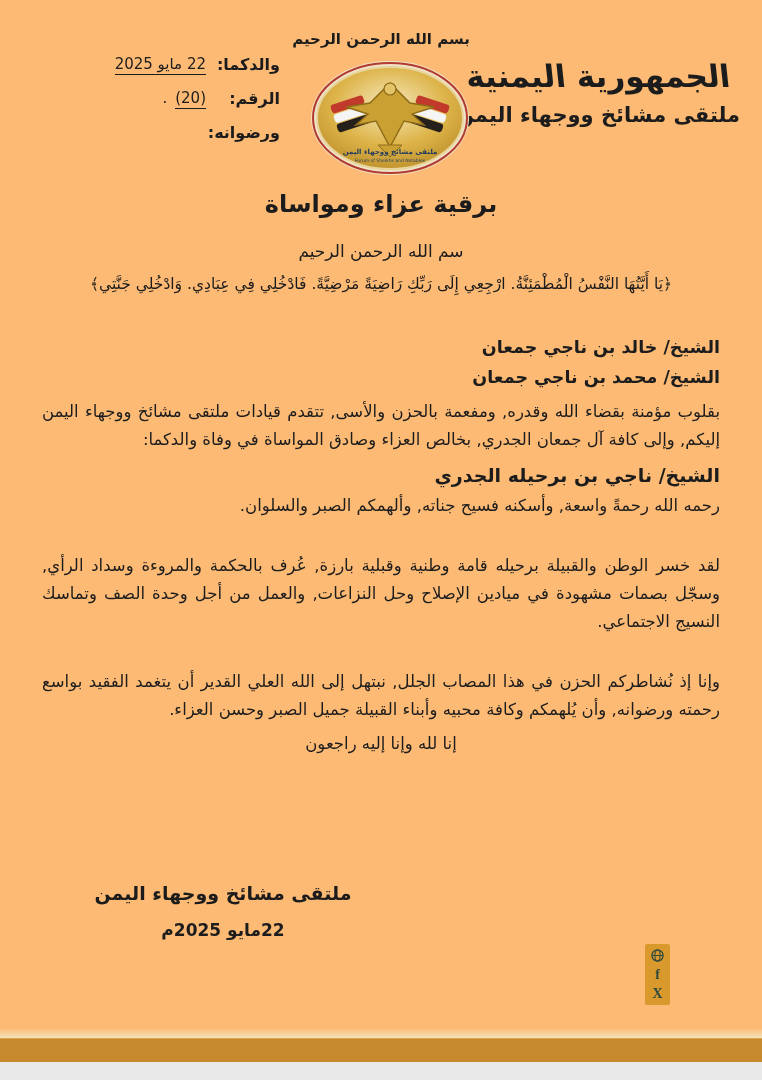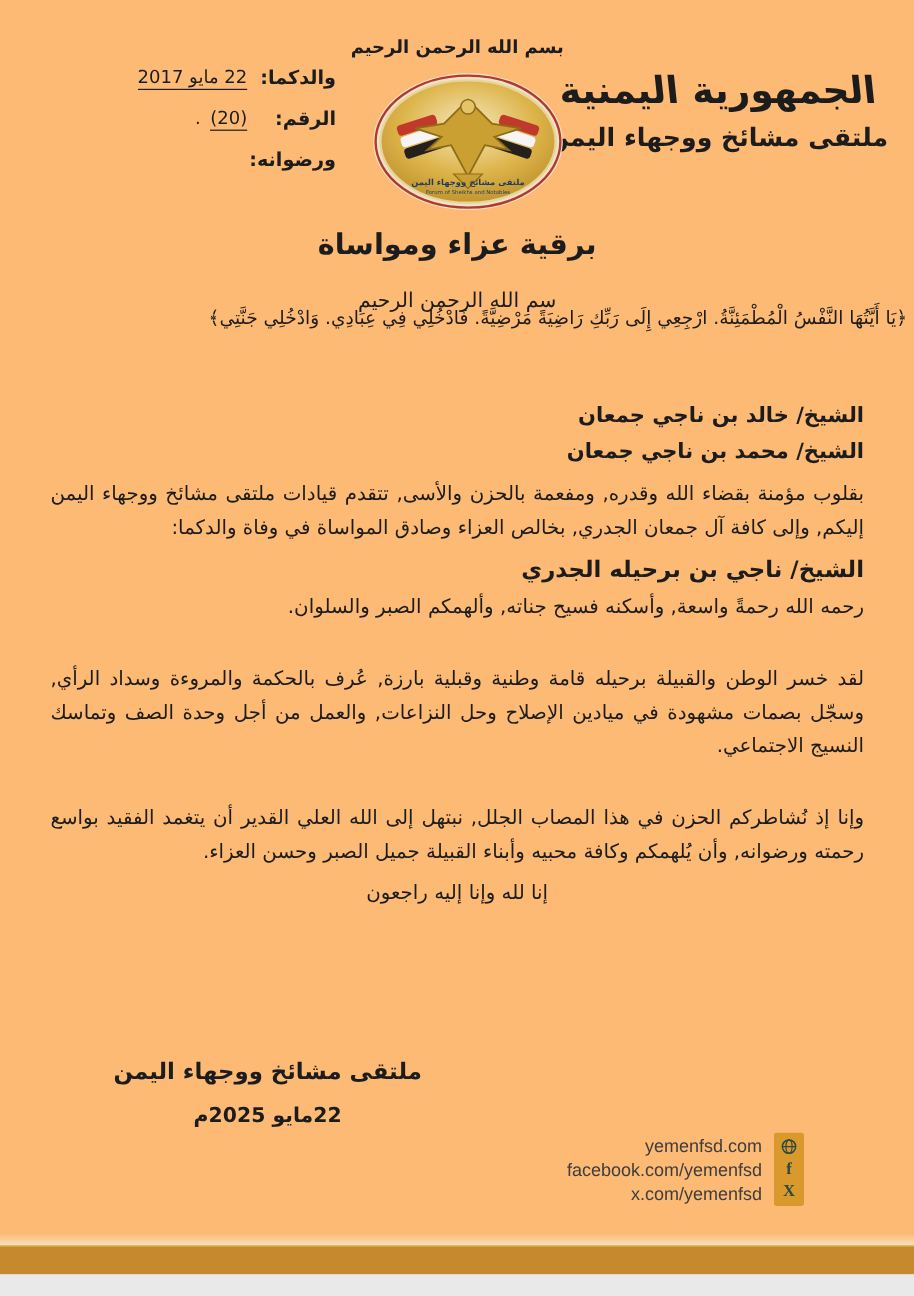--- a/index.html
+++ b/index.html
@@ -23,21 +23,21 @@
   .field-row{display:flex;align-items:flex-start;gap:8px;margin-bottom:11px;min-height:23px;}
   .field-label{font-weight:700;font-size:16px;min-width:66px;white-space:nowrap;}
   .field-value{font-size:15px;border-bottom:1.5px solid #1c1c1c;padding-bottom:1px;white-space:nowrap;}
   .field-suffix{font-size:15px;}
   
   .doc-title{
     position:absolute;top:190px;left:0;right:0;text-align:center;
     font-size:24px;font-weight:700;
   }
   .basmala-inner{position:absolute;top:241px;left:0;right:0;text-align:center;font-size:17px;}
-  .verse{position:absolute;top:256px;left:6px;right:6px;text-align:right;font-size:15.5px;}
+  .verse{position:absolute;top:275px;left:6px;right:6px;text-align:center;font-size:15.5px;}
   .letter{position:absolute;top:332px;right:42px;left:42px;font-size:16.5px;line-height:28px;}
   .brothers{margin:0 0 4px 0;}
   .recipient{font-weight:700;font-size:17.5px;line-height:30px;margin:0;}
   .para{margin:6px 0 0 0;text-align:justify;text-align-last:right;}
   .deceased{font-weight:700;font-size:19px;line-height:30px;margin:6px 0 0 0;}
   .prayer{margin:2px 0 0 0;}
   .para-gap{margin-top:32px;}
   .istirjaa{margin:6px 0 0 0;text-align:center;font-size:16.5px;}
   
   .signature{position:absolute;top:882px;left:58px;width:330px;text-align:center;}
@@ -104,21 +104,21 @@
         <path d="M78 88 L102 88 L90 100 Z" fill="#caa033" stroke="#8f6c18" stroke-width="1"></path>
       </g>
       <text x="90" y="97" text-anchor="middle" font-size="7" font-weight="bold" fill="#1f3a5f">ملتقى مشائخ ووجهاء اليمن</text>
       <text x="90" y="105" text-anchor="middle" font-size="4.5" fill="#1f3a5f">Forum of Sheikhs and Notables</text>
     </svg>
   </div>
 
   <div class="header-left">
     <div class="field-row">
       <span class="field-label">والدكما:</span>
-      <span class="field-value">22 مايو 2017</span>
+      <span class="field-value">22 مايو 2025</span>
     </div>
     <div class="field-row">
       <span class="field-label">الرقم:</span>
       <span class="field-value">(20)</span>
       <span class="field-suffix">.</span>
     </div>
     <div class="field-row">
       <span class="field-label">ورضوانه:</span>
     </div>
   </div>
@@ -136,25 +136,20 @@
     <p class="para para-gap">لقد خسر الوطن والقبيلة برحيله قامة وطنية وقبلية بارزة, عُرف بالحكمة والمروءة وسداد الرأي, وسجّل بصمات مشهودة في ميادين الإصلاح وحل النزاعات, والعمل من أجل وحدة الصف وتماسك النسيج الاجتماعي.</p>
     <p class="para para-gap">وإنا إذ نُشاطركم الحزن في هذا المصاب الجلل, نبتهل إلى الله العلي القدير أن يتغمد الفقيد بواسع رحمته ورضوانه, وأن يُلهمكم وكافة محبيه وأبناء القبيلة جميل الصبر وحسن العزاء.</p>
     <p class="istirjaa">إنا لله وإنا إليه راجعون</p>
   </div>
 
   <div class="signature">
     <div class="sig-org">ملتقى مشائخ ووجهاء اليمن</div>
     <div class="sig-date">22مايو 2025م</div>
   </div>
 
-  <div class="footer-links">
-    <div>yemenfsd.com</div>
-    <div>facebook.com/yemenfsd</div>
-    <div>x.com/yemenfsd</div>
-  </div>
 
   <div class="icon-strip">
     <span class="strip-icon">
       <svg width="13" height="13" viewBox="0 0 14 14">
         <circle cx="7" cy="7" r="6" fill="none" stroke="#2d4a3f" stroke-width="1.4"></circle>
         <ellipse cx="7" cy="7" rx="2.8" ry="6" fill="none" stroke="#2d4a3f" stroke-width="1.1"></ellipse>
         <line x1="1" y1="7" x2="13" y2="7" stroke="#2d4a3f" stroke-width="1.1"></line>
       </svg>
     </span>
     <span class="strip-icon">f</span>

